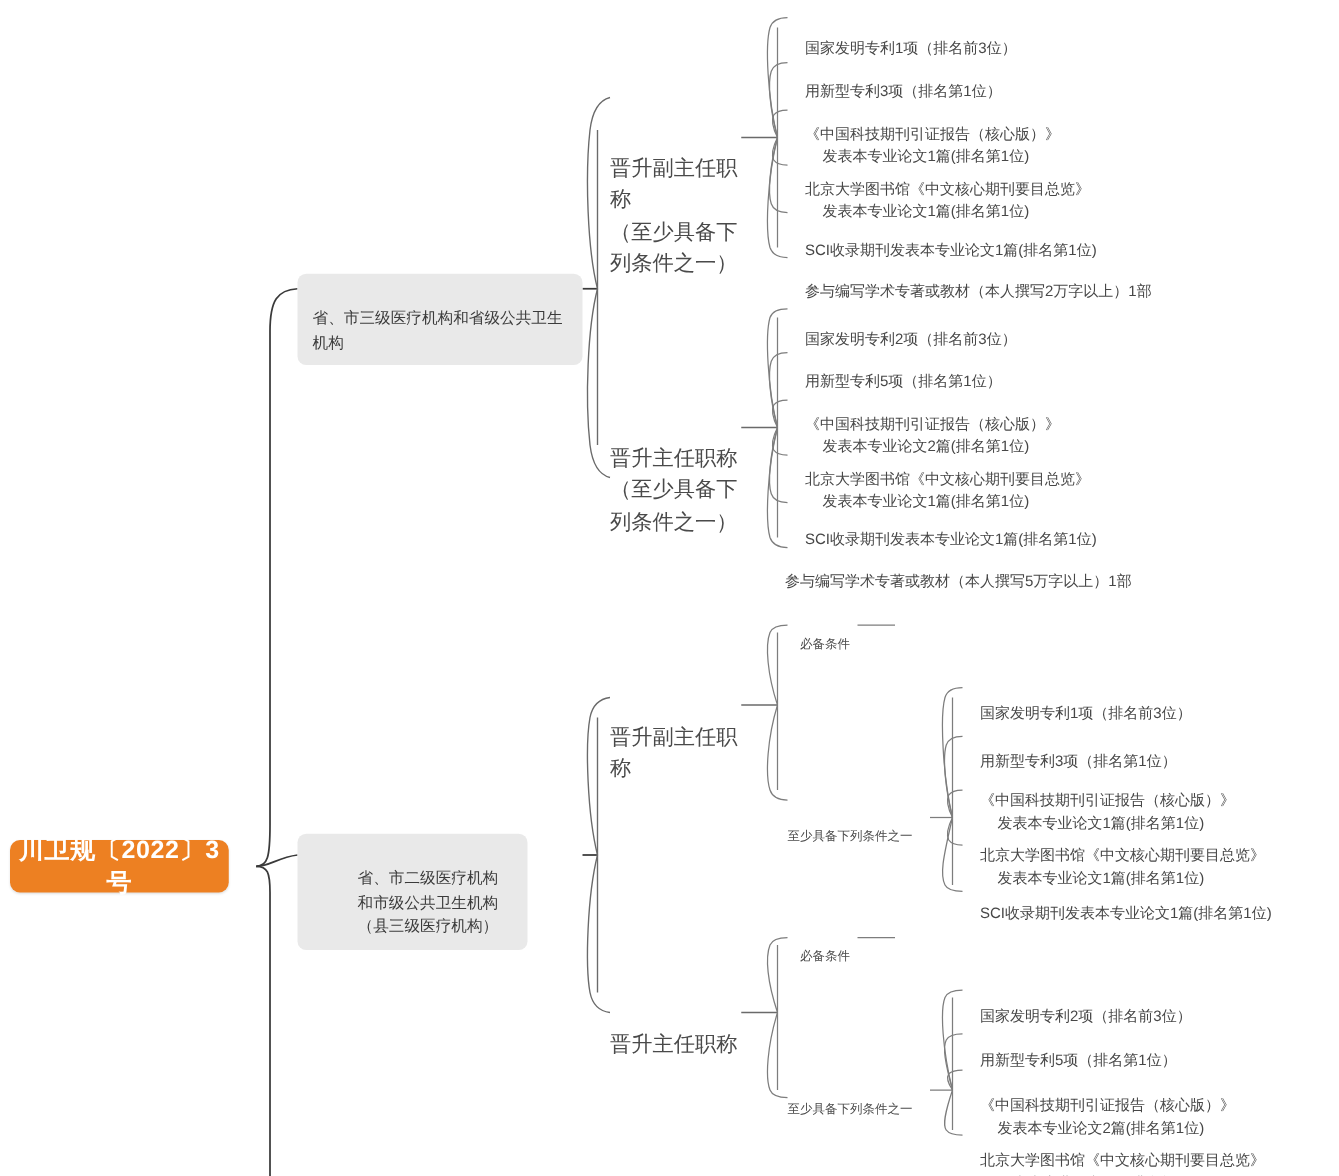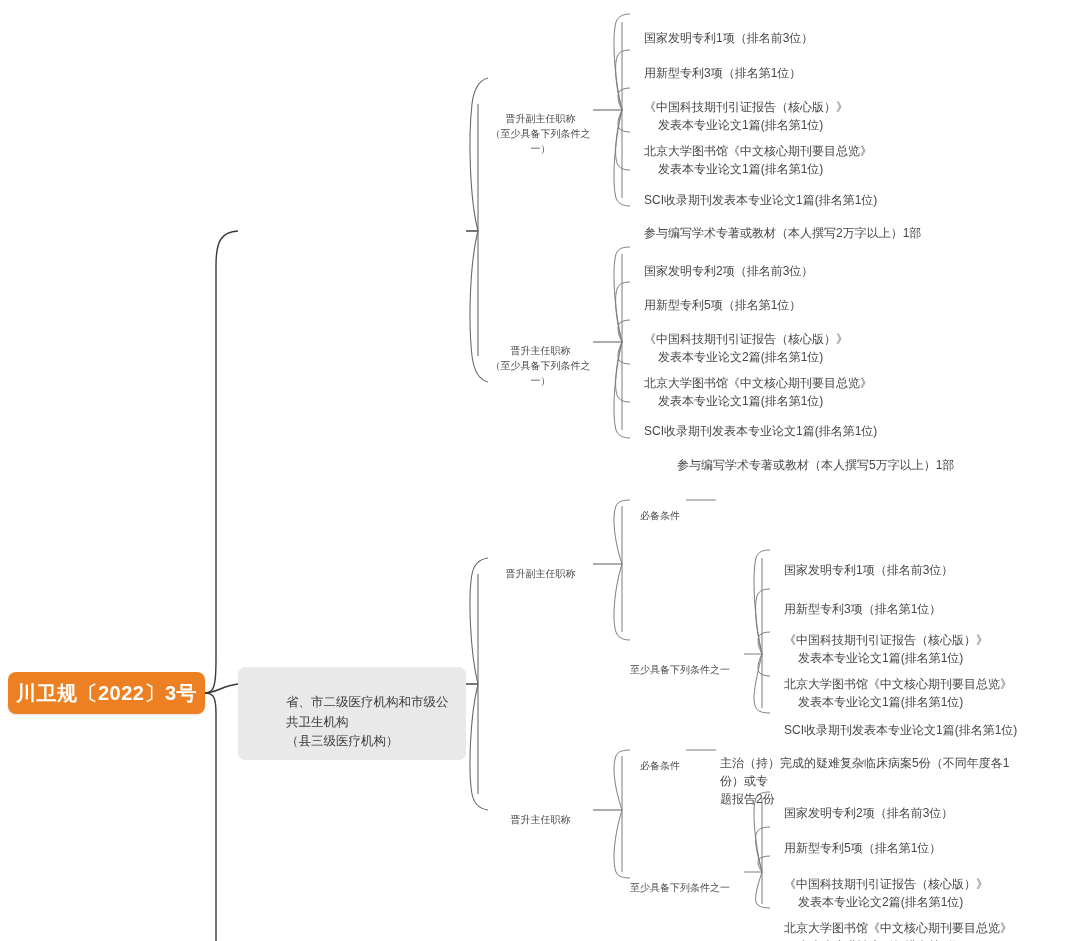--- a/index.html
+++ b/index.html
@@ -66,23 +66,23 @@
     border-radius: 7px;
     color: #3b3b3b;
     font-size: 12.5px;
     line-height: 1.55;
     padding: 7px 12px 8px 12px;
     white-space: pre-line;
   }
 
   .mid-node {
     color: #4a4a4a;
-    font-size: 10px;
+    font-size: 17px;
     line-height: 1.5;
-    text-align: center;
+    text-align: left;
     white-space: pre-line;
   }
 
   .leaf-node {
     color: #474747;
     font-size: 12px;
     line-height: 1.5;
     white-space: pre-line;
   }
   .leaf-node .l2 {
@@ -157,26 +157,29 @@
     <line x1="686" y1="750" x2="716" y2="750" class="hair"></line>
 
     <line x1="744" y1="872" x2="762" y2="872" class="hair"></line>
     <path d="M 762 872 C 754 840 752 808 756 798 C 758 793 764 792 770 792" class="hair"></path>
     <path d="M 762 872 C 756 850 754 838 757 832 C 759 828 765 827 770 827" class="hair"></path>
     <path d="M 762 872 C 758 866 757 862 759 859 C 761 857 766 856 770 856" class="hair"></path>
     <path d="M 762 872 C 756 890 754 900 757 904 C 759 907 765 908 770 908" class="hair"></path>
     <line x1="762" y1="798" x2="762" y2="904" class="hair"></line>
   </svg>
 
-  <div class="node root-node" style="left:8px; top:672px; width:197px; height:42px;">
+  <div class="node root-node" style="left:8px; top:672px; width:175px; height:42px;">
     <span>川卫规〔2022〕3号</span>
   </div>
 
-
-  <div class="node branch-node" style="left:238px; top:667px; width:228px;padding-left:48px;">
+  <div class="node branch-node" style="left:238px; top:219px; width:228px;">
+    <span>省、市三级医疗机构和省级公共卫生机构</span>
+  </div>
+
+  <div class="node branch-node" style="left:238px; top:667px; width:184px;padding-left:48px;">
     <span>省、市二级医疗机构和市级公共卫生机构
 （县三级医疗机构）</span>
   </div>
 
   <div class="node mid-node" style="left:488px; top:96px; width:105px;">
     <span>晋升副主任职称
 （至少具备下列条件之一）</span>
   </div>
 
   <div class="node mid-node" style="left:488px; top:328px; width:105px;">
@@ -215,21 +218,21 @@
     <span>《中国科技期刊引证报告（核心版）》</span>
     <span class="l2">发表本专业论文2篇(排名第1位)</span>
   </div>
   <div class="node leaf-node" style="left:644px; top:356px; width:330px;">
     <span>北京大学图书馆《中文核心期刊要目总览》</span>
     <span class="l2">发表本专业论文1篇(排名第1位)</span>
   </div>
   <div class="node leaf-node" style="left:644px; top:404px; width:330px;">
     <span>SCI收录期刊发表本专业论文1篇(排名第1位)</span>
   </div>
-  <div class="node leaf-node" style="left:677px; top:438px; width:340px;">
+  <div class="node leaf-node" style="left:628px; top:438px; width:340px;">
     <span>参与编写学术专著或教材（本人撰写5万字以上）1部</span>
   </div>
 
   <div class="node mid-node" style="left:488px; top:551px; width:105px;">
     <span>晋升副主任职称</span>
   </div>
 
   <div class="node sub-label" style="left:630px; top:493px; width:60px; text-align:center;">
     <span>必备条件</span>
   </div>
@@ -256,24 +259,20 @@
     <span>SCI收录期刊发表本专业论文1篇(排名第1位)</span>
   </div>
 
   <div class="node mid-node" style="left:488px; top:797px; width:105px;">
     <span>晋升主任职称</span>
   </div>
 
   <div class="node sub-label" style="left:630px; top:743px; width:60px; text-align:center;">
     <span>必备条件</span>
   </div>
-  <div class="node leaf-node" style="left:720px; top:736px; width:310px;">
-    <span>主治（持）完成的疑难复杂临床病案5份（不同年度各1份）或专</span>
-    <span style="display:block;">题报告2份</span>
-  </div>
 
   <div class="node sub-label" style="left:630px; top:865px; width:118px;">
     <span>至少具备下列条件之一</span>
   </div>
 
   <div class="node leaf-node" style="left:784px; top:786px; width:290px;">
     <span>国家发明专利2项（排名前3位）</span>
   </div>
   <div class="node leaf-node" style="left:784px; top:821px; width:290px;">
     <span>用新型专利5项（排名第1位）</span>

